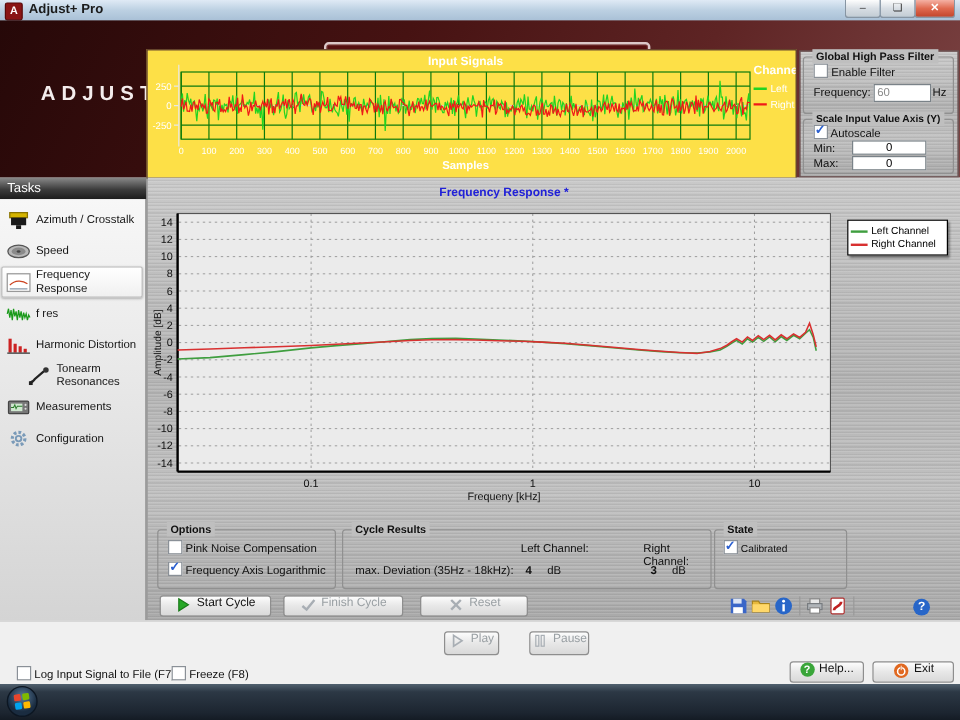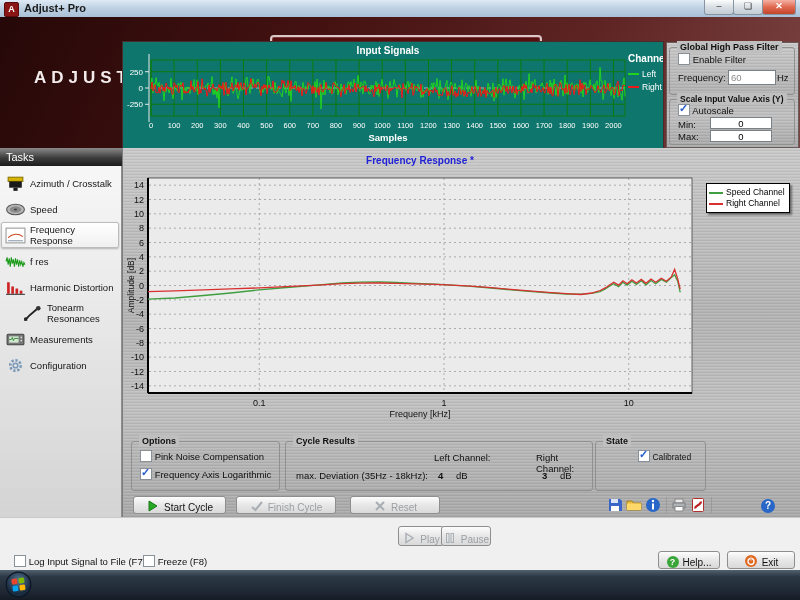--- a/index.html
+++ b/index.html
@@ -21,21 +21,21 @@
   .maroon{position:absolute;left:0;top:17px;width:800px;height:131px;
     background:linear-gradient(115deg,#260808 0%,#461212 40%,#5e2424 70%,#7b4343 100%);}
   .logo{position:absolute;left:34px;top:50px;color:#f3ecec;font-size:17px;font-weight:bold;
     letter-spacing:5px;text-transform:uppercase;}
   .logo .oplus{font-weight:normal;letter-spacing:0;margin-left:2px;}
   .banner{position:absolute;left:270px;top:18px;width:268px;height:22px;background:#550f0f;
     border:2px solid #dcc8c8;border-radius:4px;box-shadow:inset 0 0 0 1px #7a3a3a;
     color:#efe6e6;font-family:"DejaVu Serif",serif;font-size:13px;letter-spacing:3px;
     text-align:center;line-height:22px;}
   
-  .inpanel{position:absolute;left:122px;top:41px;width:540px;height:106px;background:#0f766e;
+  .inpanel{position:absolute;left:122px;top:41px;width:540px;height:106px;background:#fde047;
     border:1px solid #4a2a2a;}
   
   .metal{background:
     repeating-linear-gradient(180deg,rgba(255,255,255,.10) 0 1px,rgba(0,0,0,0) 1px 2px,rgba(0,0,0,.05) 2px 3px),
     linear-gradient(180deg,#c9c9c9,#b3b3b3 45%,#c0c0c0 70%,#a9a9a9);}
   .filterpanel{position:absolute;left:666px;top:42px;width:131px;height:104px;border:1px solid #6a5a5a;}
   .gb{position:absolute;border:1px solid #909090;border-radius:3px;}
   .gb-label{position:absolute;top:-7px;left:7px;padding:0 3px;font-size:9px;font-weight:bold;color:#101010;background:#bfbfbf;line-height:12px;}
   .gb-label.on-gray{background:#f0f0f0;color:#14316b;}
   .smalltxt{font-size:9.5px;color:#101010;}
@@ -58,21 +58,21 @@
   
   .mainpanel{position:absolute;left:122px;top:148px;width:678px;height:369px;border-left:1px solid #7d7d7d;box-sizing:border-box;}
   .fr-title{position:absolute;left:122px;top:155px;width:596px;text-align:center;
     color:#2121d8;font-size:10px;font-weight:bold;}
   .fr-legend{position:absolute;left:706px;top:183px;width:78px;background:#fff;border:1px solid #000;
     box-shadow:2px 2px 2px rgba(0,0,0,.45);font-size:8.5px;color:#000;padding:3px 2px;}
   .fr-legend .lrow{display:flex;align-items:center;gap:3px;line-height:11px;}
   .fr-legend .sw{display:inline-block;width:14px;height:2px;}
   
   .btn{position:absolute;height:18px;border:1px solid #8e8e8e;border-radius:3px;font-size:10px;color:#111;
-    background:linear-gradient(180deg,#fdfdfd,#e9e9e9 45%,#d9d9d9);display:flex;align-items:flex-end;justify-content:center;gap:4px;box-sizing:border-box;}
+    background:linear-gradient(180deg,#fdfdfd,#e9e9e9 45%,#d9d9d9);display:flex;align-items:flex-start;justify-content:center;gap:4px;box-sizing:border-box;}
   .btn.disabled{color:#9aa0a4;}
   .ticon16{width:14px;height:14px;display:inline-block;}
   .toolico{position:absolute;width:16px;height:16px;top:497px;}
   .toolico svg{width:16px;height:16px;}
   .sep{position:absolute;top:497px;width:1px;height:16px;background:#9a9a9a;}
   .helpico{position:absolute;left:761px;top:499px;width:14px;height:14px;border-radius:50%;background:#2866c8;
     color:#fff;font-size:10px;font-weight:bold;text-align:center;line-height:14px;}
   
   .bottom{position:absolute;left:0;top:517px;width:800px;height:53px;background:#f0f0f0;border-top:1px solid #c9c9c9;box-sizing:border-box;}
   
@@ -299,21 +299,21 @@
     <line x1="22" y1="8" x2="22" y2="223" stroke="#000" stroke-width="2"></line>
     <line x1="22" y1="223" x2="566" y2="223" stroke="#000" stroke-width="2"></line>
     <text x="8" y="115.5" font-size="8.5" fill="#111" text-anchor="middle" font-family="Liberation Sans,sans-serif" transform="rotate(-90 8 115.5)">Amplitude [dB]</text>
     <text x="294" y="247" font-size="9" fill="#111" text-anchor="middle" font-family="Liberation Sans,sans-serif">Frequeny [kHz]</text>
     <path d="M22.0 129.1 L49.0 128.0 L77.6 125.5 L104.6 123.0 L133.2 119.9 L154.3 118.0 L175.8 116.4 L196.5 114.6 L215.8 113.0 L233.7 112.1 L253.9 111.9 L270.0 112.5 L289.4 113.3 L309.5 114.2 L325.6 115.1 L345.0 116.4 L365.1 118.0 L384.8 119.8 L406.1 121.6 L425.1 123.0 L440.4 124.0 L454.8 124.2 L465.7 123.4 L474.1 121.6 L479.7 118.7 L483.8 115.9 L487.8 113.7 L492.5 116.6 L496.9 112.3 L501.1 115.1 L505.9 111.2 L510.4 114.4 L515.3 110.8 L520.0 114.8 L525.0 110.5 L529.7 113.7 L535.3 109.4 L540.4 112.3 L545.3 107.6 L548.6 104.8 L551.7 111.2 L554.2 122.3 " stroke="#3f9e3f" fill="none" stroke-width="1.3"></path>
     <path d="M22.0 121.6 L49.0 120.9 L77.6 119.8 L104.6 118.9 L133.2 117.9 L154.3 116.8 L175.8 115.9 L196.5 114.8 L215.8 113.7 L233.7 113.1 L253.9 113.0 L270.0 113.3 L289.4 113.9 L309.5 114.4 L325.6 115.1 L345.0 116.1 L365.1 117.7 L384.8 119.4 L406.1 121.2 L425.1 122.7 L440.4 123.7 L454.8 124.5 L465.7 123.0 L474.1 120.5 L479.7 117.7 L483.8 114.8 L487.8 112.3 L492.5 115.1 L496.9 110.8 L501.1 113.7 L505.9 109.8 L510.4 113.0 L515.3 109.4 L520.0 113.3 L525.0 109.0 L529.7 112.3 L535.3 108.3 L540.4 111.2 L545.3 106.9 L548.6 99.4 L551.7 109.0 L554.2 119.1 " stroke="#d83030" fill="none" stroke-width="1.3"></path>
   </svg>
 <div class="fr-legend">
   <div class="lrow">
       <span class="sw" style="background:#3f9e3f"></span>
-      <span>Speed Channel</span>
+      <span>Left Channel</span>
     </div>
   <div class="lrow">
       <span class="sw" style="background:#d83030"></span>
       <span>Right Channel</span>
     </div>
 </div>
 
 <div class="gb" style="left:131px;top:441px;width:147px;height:48px;">
   <span class="gb-label">Options</span>
   <div class="abs smalltxt" style="left:8px;top:8px;white-space:nowrap;">
@@ -332,21 +332,21 @@
   <span class="abs smalltxt" style="left:250px;top:10px;">Right Channel:</span>
   <span class="abs smalltxt" style="left:10px;top:28px;">max. Deviation (35Hz - 18kHz):</span>
   <span class="abs smalltxt" style="left:152px;top:28px;font-weight:bold;">4</span>
   <span class="abs smalltxt" style="left:170px;top:28px;">dB</span>
   <span class="abs smalltxt" style="left:256px;top:28px;font-weight:bold;">3</span>
   <span class="abs smalltxt" style="left:274px;top:28px;">dB</span>
 </div>
 
 <div class="gb" style="left:595px;top:441px;width:109px;height:48px;">
   <span class="gb-label">State</span>
-  <div class="abs" style="left:7px;top:8px;font-size:8.5px;color:#101010;white-space:nowrap;margin-left:35px;">
+  <div class="abs" style="left:7px;top:8px;font-size:8.5px;color:#101010;white-space:nowrap;">
     <span class="cb on"></span>
     <span>Calibrated</span>
   </div>
 </div>
 
 <div class="btn" style="left:133px;top:496px;width:93px;">
   <svg class="ticon16" viewBox="0 0 14 14">
       <path d="M3 2 L11 7 L3 12 Z" fill="#27a827" stroke="#1a7a1a"></path>
     </svg>
   <span>Start Cycle</span>
@@ -394,21 +394,21 @@
 <span class="toolico" style="left:690px;">
   <svg viewBox="0 0 16 16">
       <rect x="2.5" y="1.5" width="11" height="13" rx="1" fill="#fff" stroke="#b03030"></rect>
       <path d="M5 11.5 C5 8 11 8.5 11 4.5" stroke="#c02020" stroke-width="2.2" fill="none"></path>
     </svg>
 </span>
 <span class="sep" style="left:711px;"></span>
 <span class="helpico">?</span>
 
 <div class="bottom">
-  <div class="btn disabled" style="left:398px;top:8px;width:46px;height:20px;">
+  <div class="btn disabled" style="left:370px;top:8px;width:46px;height:20px;">
     <svg class="ticon16" viewBox="0 0 14 14">
         <path d="M4 2.5 L11 7 L4 11.5 Z" fill="none" stroke="#a8aeb4" stroke-width="1.4"></path>
       </svg>
     <span>Play</span>
   </div>
   <div class="btn disabled" style="left:441px;top:8px;width:50px;height:20px;">
     <svg class="ticon16" viewBox="0 0 14 14">
         <rect x="3.5" y="2.5" width="2.5" height="9" fill="none" stroke="#a8aeb4"></rect>
         <rect x="8" y="2.5" width="2.5" height="9" fill="none" stroke="#a8aeb4"></rect>
       </svg>

